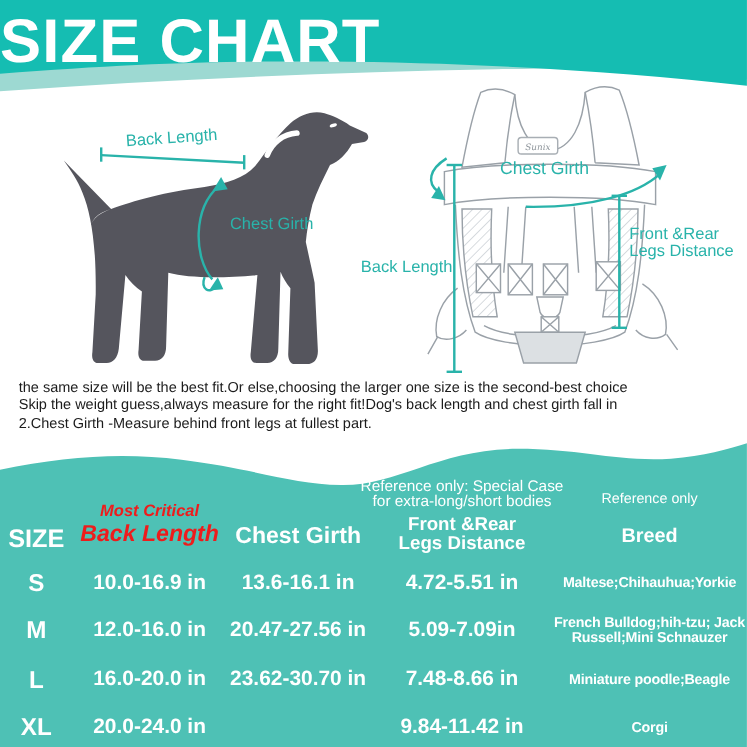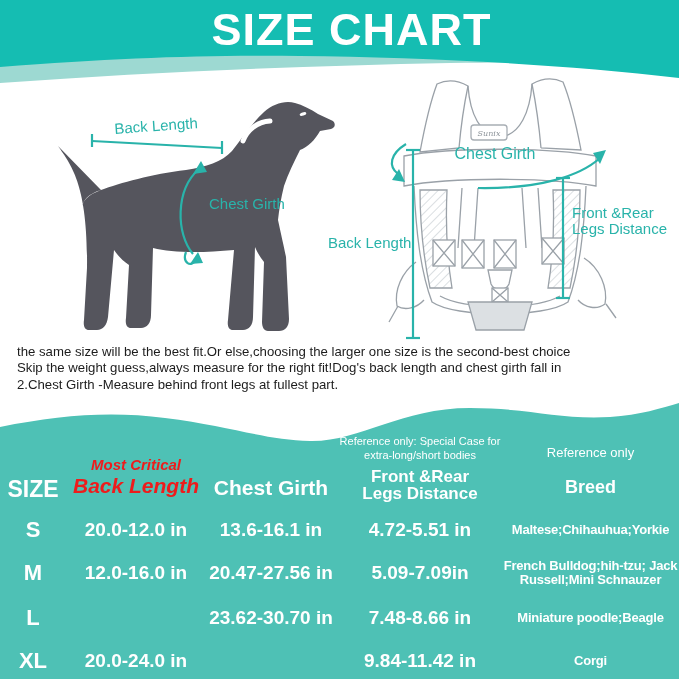--- a/index.html
+++ b/index.html
@@ -1,28 +1,28 @@
 <!DOCTYPE html>
 <html><head>
 <meta charset="utf-8">
 <style>
   html,body{margin:0;padding:0;background:#fff;}
   .page{position:relative;width:679px;height:679px;overflow:hidden;background:#fff;
         font-family:"Liberation Sans",sans-serif;}
   .abs{position:absolute;}
   svg.art{position:absolute;left:0;top:0;}
-  .title{left:0;right:0;top:4px;text-align:center;color:#fff;font-size:45px;font-weight:bold;
-         letter-spacing:1px;padding-left:24px;}
+  .title{left:0;right:0;top:4px;text-align:left;color:#fff;font-size:56px;font-weight:bold;
+         letter-spacing:1px;}
   .tealLabel{color:#29b3aa;font-size:15px;}
   .para{left:17px;top:344px;width:600px;color:#1c1c1c;font-size:13.2px;line-height:16.4px;}
   
   .c1{left:0;width:66px;}  .c2{left:66px;width:140px;} .c3{left:206px;width:130px;}
   .c4{left:330px;width:180px;} .c5{left:502px;width:177px;}
   .cell{position:absolute;text-align:center;color:#fff;}
-  .note{font-size:11px;line-height:14px;color:#fff;}
+  .note{font-size:14px;line-height:14px;color:#fff;}
   .hBig{font-weight:bold;font-size:21px;}
   .red{color:#ee1c1c;font-style:italic;}
   .row{position:absolute;left:0;width:679px;height:44px;display:flex;align-items:center;}
   .row .dcell{position:absolute;text-align:center;color:#fff;font-weight:bold;font-size:19px;}
   .breedCell{font-size:13px !important;line-height:14.5px;letter-spacing:-0.2px;}
   .sizeCell{font-size:22px !important;}
 </style>
 </head>
 <body>
 
@@ -154,34 +154,35 @@
   <div class="cell note" style="left:325px;width:190px;top:434px;">Reference only: Special Case for extra-long/short bodies</div>
   <div class="cell c4" style="top:468px;font-weight:bold;font-size:17px;line-height:17px;">
     <div>Front &amp;Rear</div>
     <div>Legs Distance</div>
   </div>
   <div class="cell c5 note" style="top:446px;font-size:13px;">Reference only</div>
   <div class="cell c5 hBig" style="top:477px;font-size:18px;">Breed</div>
 
   <div class="row" style="top:508px;">
     <div class="dcell c1 sizeCell">S</div>
-    <div class="dcell c2">20.0-12.0 in</div>
+    <div class="dcell c2">10.0-16.9 in</div>
     <div class="dcell c3">13.6-16.1 in</div>
     <div class="dcell c4">4.72-5.51 in</div>
     <div class="dcell c5 breedCell">Maltese;Chihauhua;Yorkie</div>
   </div>
   <div class="row" style="top:551px;">
     <div class="dcell c1 sizeCell">M</div>
     <div class="dcell c2">12.0-16.0 in</div>
     <div class="dcell c3">20.47-27.56 in</div>
     <div class="dcell c4">5.09-7.09in</div>
     <div class="dcell c5 breedCell">French Bulldog;hih-tzu; Jack Russell;Mini Schnauzer</div>
   </div>
   <div class="row" style="top:596px;">
     <div class="dcell c1 sizeCell">L</div>
+    <div class="dcell c2">16.0-20.0 in</div>
     <div class="dcell c3">23.62-30.70 in</div>
     <div class="dcell c4">7.48-8.66 in</div>
     <div class="dcell c5 breedCell">Miniature poodle;Beagle</div>
   </div>
   <div class="row" style="top:639px;">
     <div class="dcell c1 sizeCell">XL</div>
     <div class="dcell c2">20.0-24.0 in</div>
     <div class="dcell c4">9.84-11.42 in</div>
     <div class="dcell c5 breedCell">Corgi</div>
   </div>

